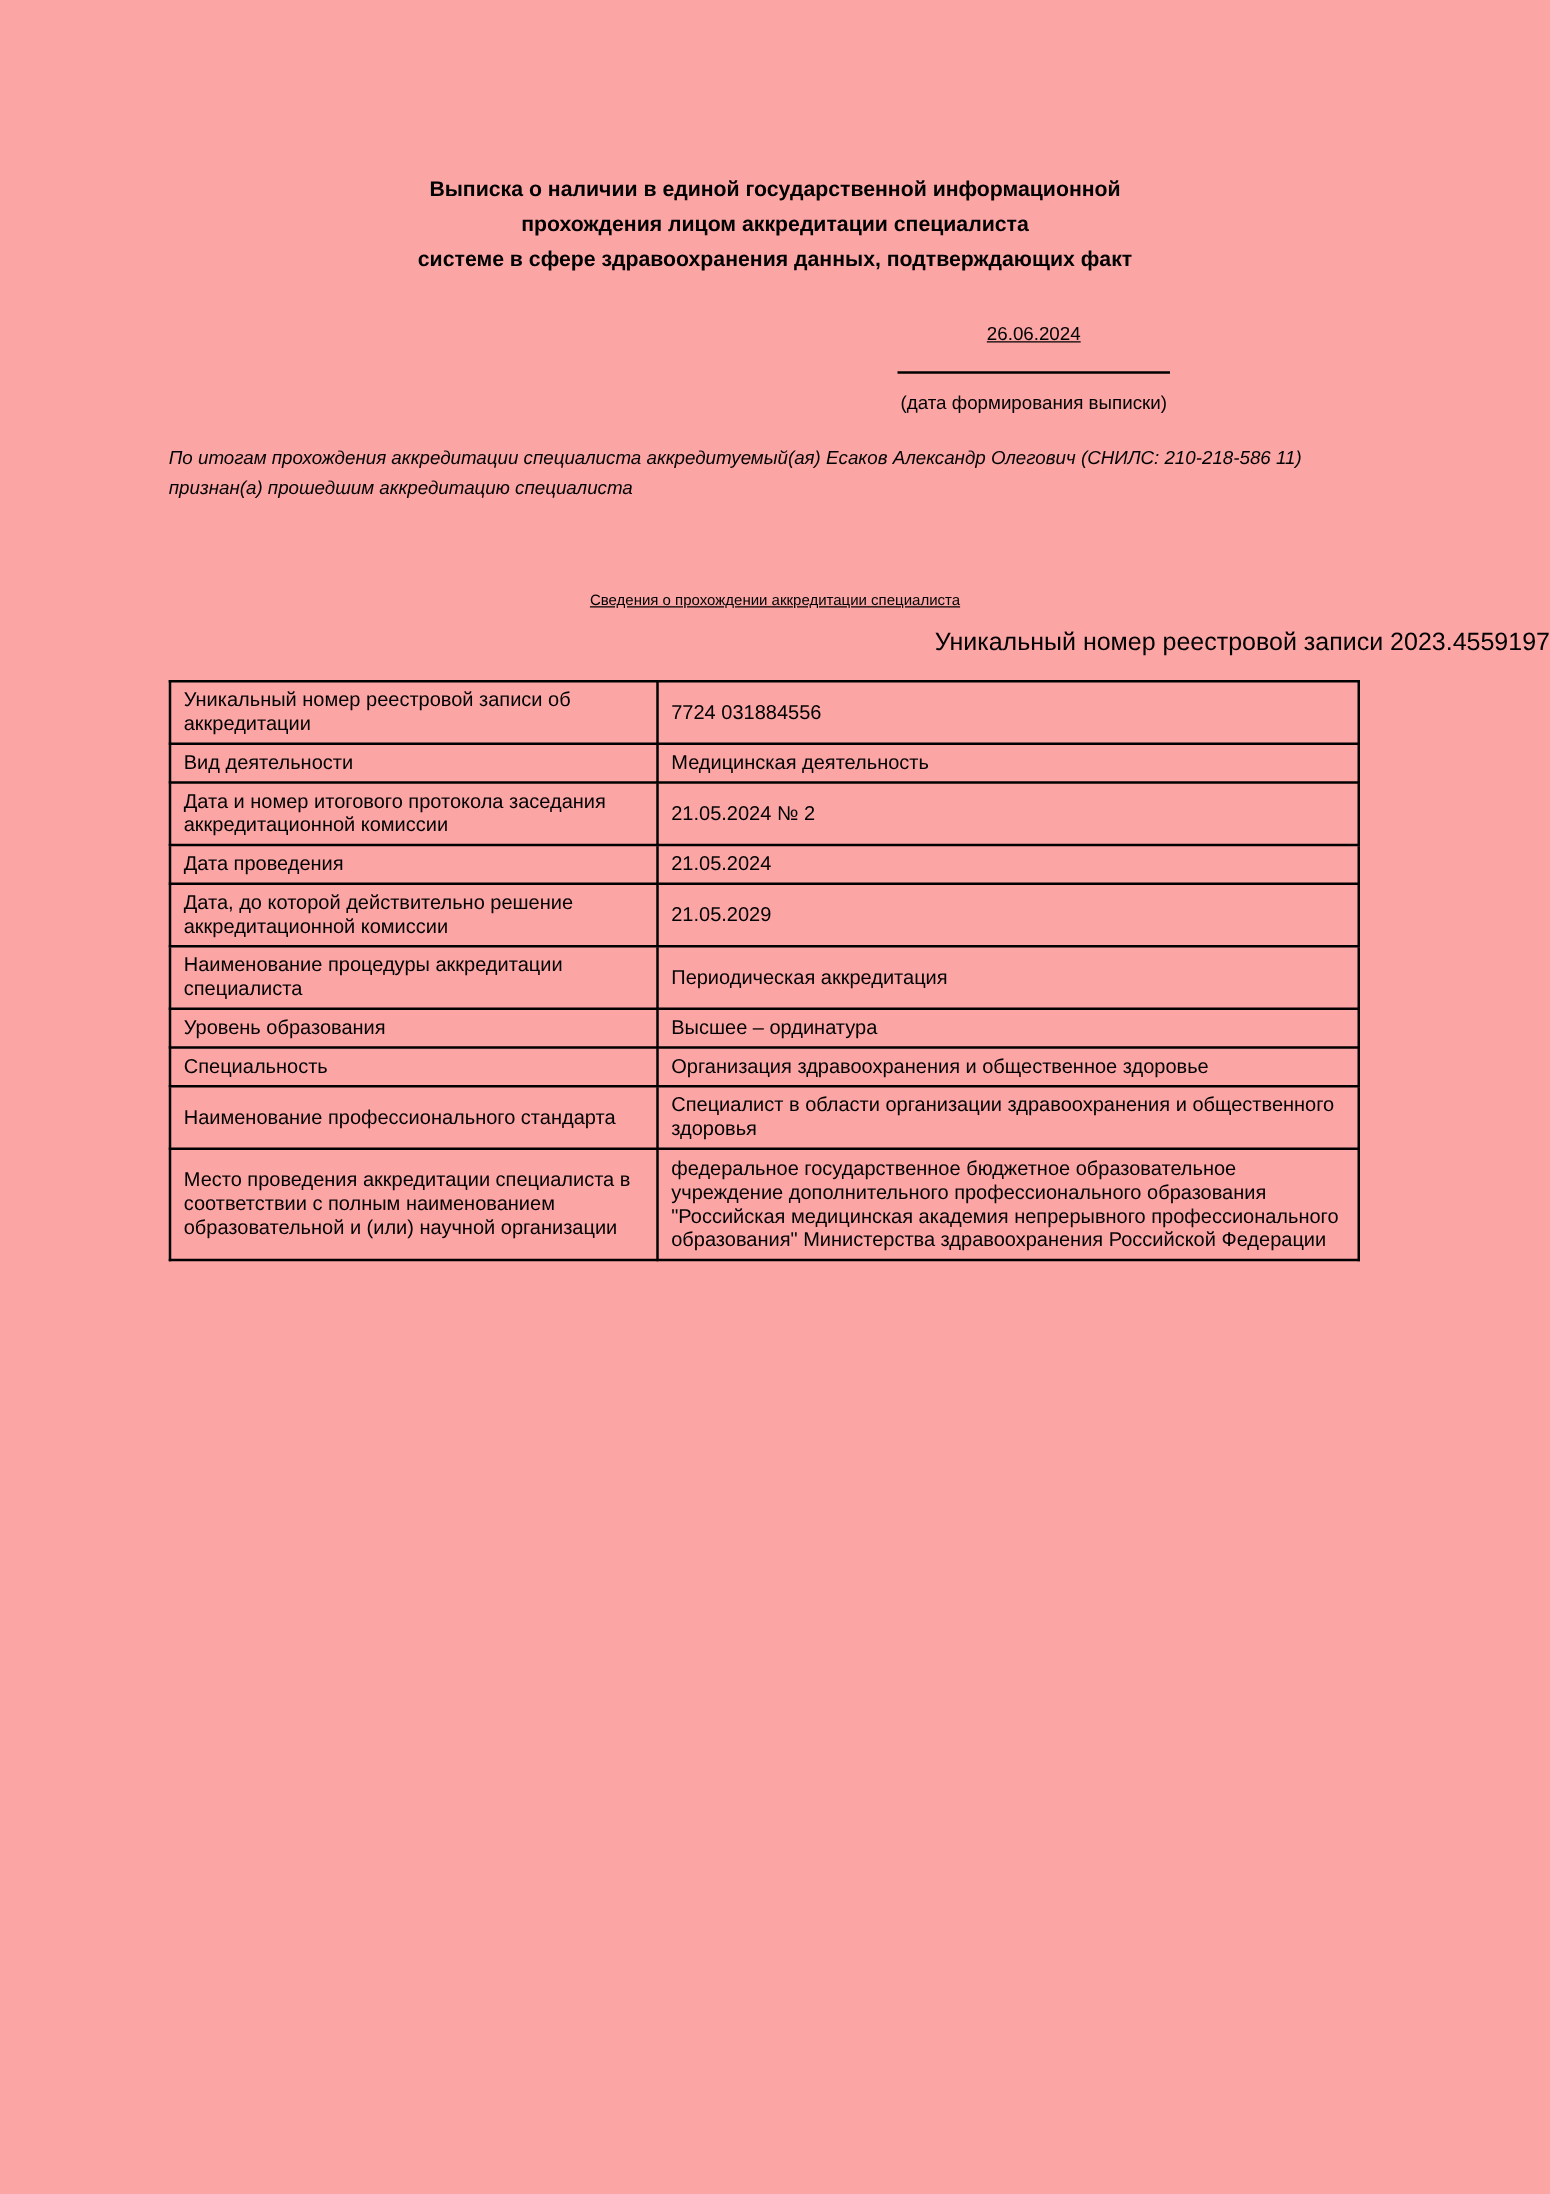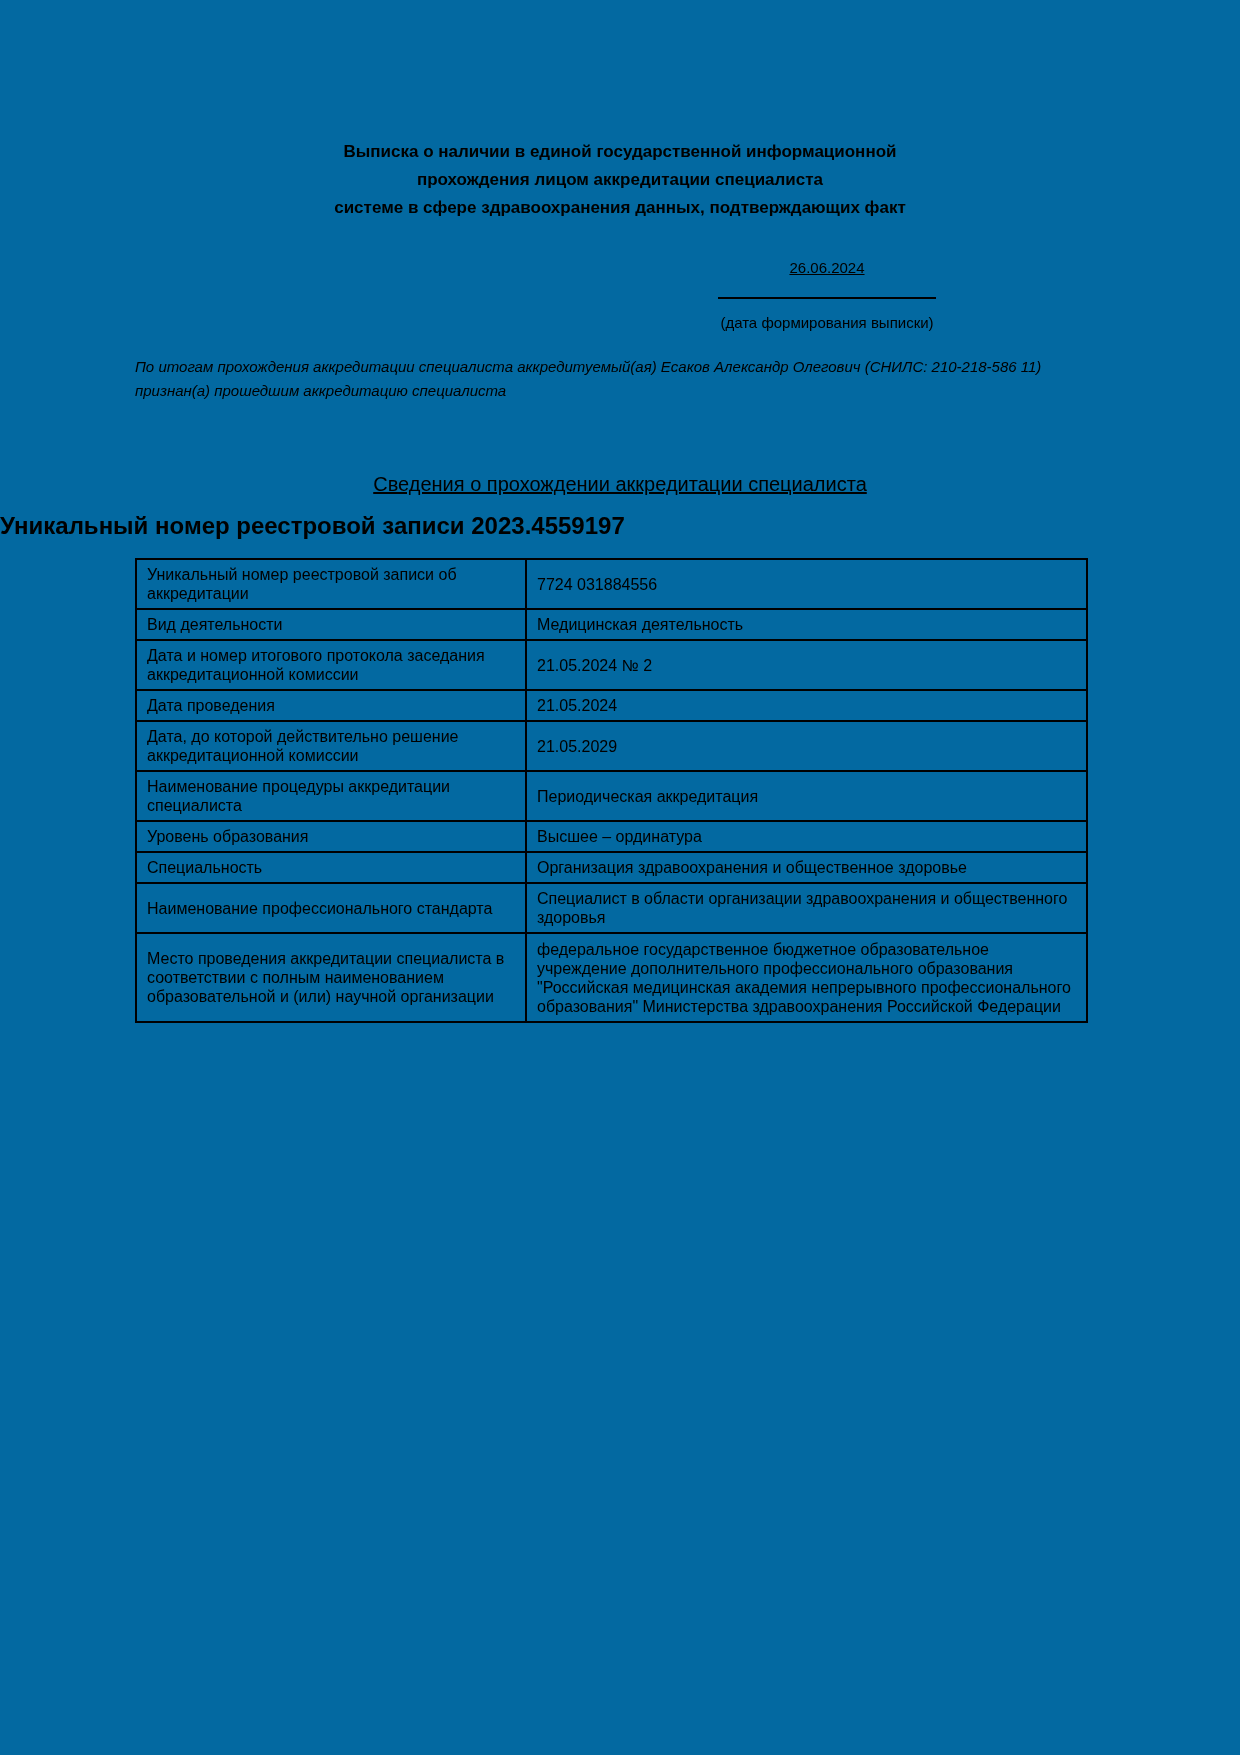--- a/index.html
+++ b/index.html
@@ -8,21 +8,21 @@
     width: 1240px;
     height: 1755px;
     font-family: "Liberation Sans", "DejaVu Sans", sans-serif;
     color: #000000;
     position: relative;
     overflow: hidden;
   }
   .page {
     width: 1240px;
     height: 1755px;
-    background: #0369a1;
+    background: #fca5a5;
   }
   .doc-title {
     padding-top: 138px;
     text-align: center;
     font-weight: bold;
     font-size: 17px;
     line-height: 28px;
   }
   .date-block {
     margin-top: 36px;
@@ -47,29 +47,29 @@
     margin: 22px auto 0;
     width: 970px;
     text-align: left;
     font-size: 15px;
     line-height: 24px;
     font-style: italic;
   }
   .section-header {
     margin-top: 70px;
     text-align: center;
-    font-size: 20px;
+    font-size: 12px;
     text-decoration: underline;
     font-weight: normal;
   }
   .registry-heading {
     margin-top: 16px;
-    text-align: left;
-    font-size: 24px;
-    font-weight: bold;
+    text-align: right;
+    font-size: 20px;
+    font-weight: normal;
   }
   table.acc-table {
     margin-top: 18px;
     margin-left: 135px;
     width: 953px;
     border-collapse: collapse;
     table-layout: fixed;
   }
   table.acc-table td {
     border: 2px solid #000000;

